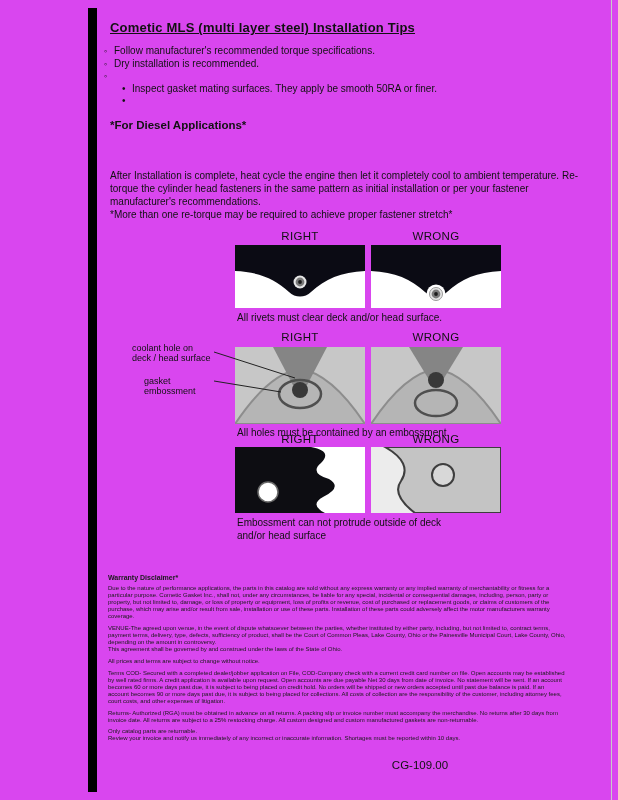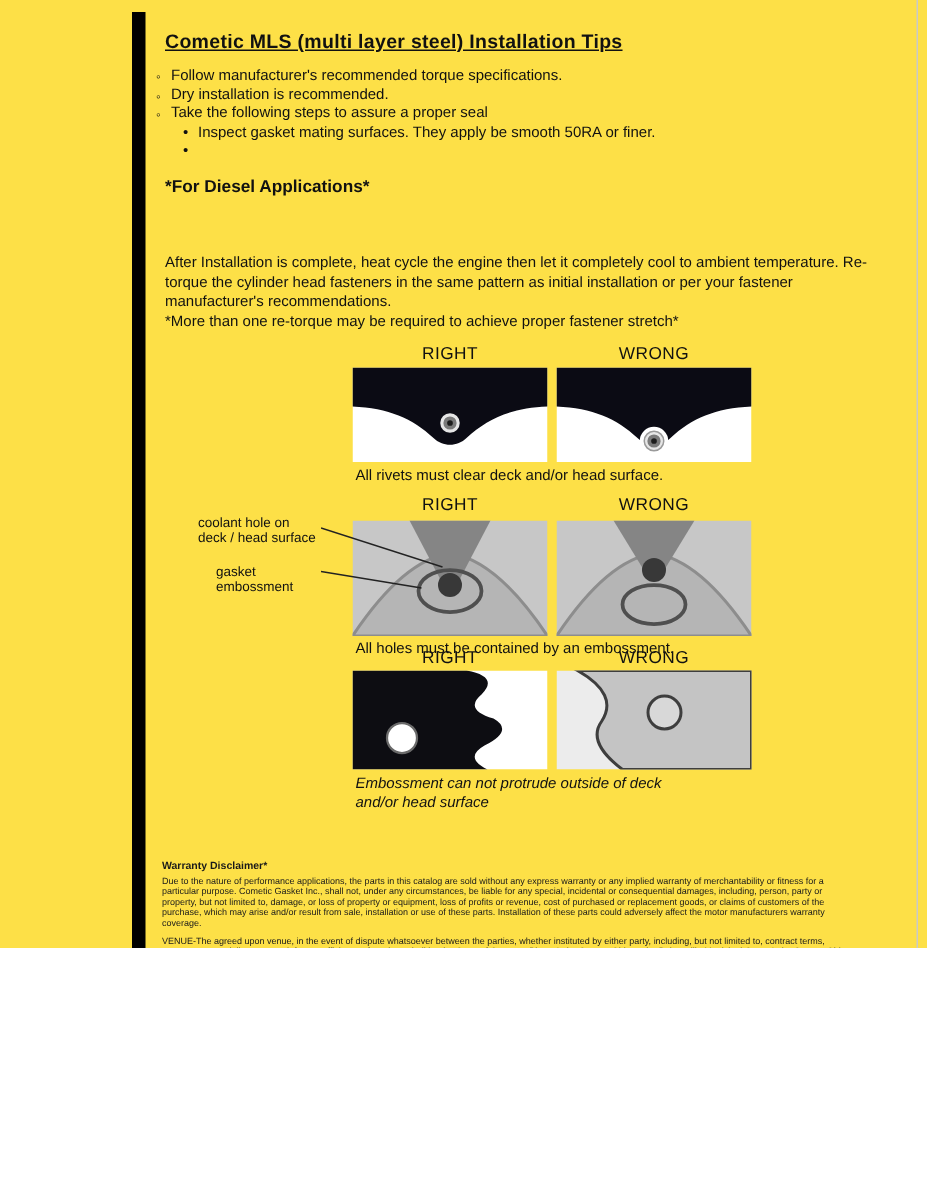--- a/index.html
+++ b/index.html
@@ -1,18 +1,18 @@
 <!DOCTYPE html>
 <html><head>
 <meta charset="utf-8">
 <style>
   *{margin:0;padding:0;box-sizing:border-box;}
   html,body{width:618px;height:800px;}
   body{font-family:"Liberation Sans","DejaVu Sans",sans-serif;color:#111;background:#fff;}
-  .page{position:relative;width:618px;height:632px;background:#fde047;overflow:hidden;}
+  .page{position:relative;width:618px;height:800px;background:#d946ef;overflow:hidden;}
   .edge-l{position:absolute;left:88px;top:8px;width:9px;height:784px;background:#000;}
   .edge-r{position:absolute;left:611px;top:0;width:1px;height:800px;background:#c9c9c9;}
   .title{position:absolute;left:110px;top:20px;font-size:13px;font-weight:bold;text-decoration:underline;letter-spacing:.2px;}
   .bullets{position:absolute;left:104px;top:45px;width:492px;font-size:10px;line-height:12.6px;}
   .b{display:flex;}
   .b .m{width:10px;flex:none;}
   .b.top .m{font-size:9px;}
   .sub{margin-left:18px;}
   .h-diesel{position:absolute;left:110px;top:119px;font-size:11.5px;font-weight:bold;}
   .p1{position:absolute;left:110px;top:137px;width:478px;font-size:10px;line-height:13.2px;}
@@ -44,21 +44,20 @@
     <div class="b top">
       <span class="m">◦</span>
       <span>Follow manufacturer's recommended torque specifications.</span>
     </div>
     <div class="b top">
       <span class="m">◦</span>
       <span>Dry installation is recommended.</span>
     </div>
     <div class="b top">
       <span class="m">◦</span>
-      <span>Take the following steps to assure a proper seal</span>
     </div>
     <div class="b sub">
       <span class="m">•</span>
       <span>Inspect gasket mating surfaces.  They apply be smooth 50RA or finer.</span>
     </div>
     <div class="b sub">
       <span class="m">•</span>
     </div>
   </div>
 
@@ -132,21 +131,21 @@
       <circle cx="33" cy="45" r="10" fill="none" stroke="#6a6a6a" stroke-width="1.5"></circle>
     </svg>
   </div>
   <div class="panel" style="left:371px;top:447px;">
     <svg width="130" height="66" viewBox="0 0 130 66">
       <rect width="130" height="66" fill="#ececec"></rect>
       <path d="M14,0 Q42,16 30,34 Q20,48 44,66 H130 V0 Z" fill="#c4c4c4" stroke="#3e3e3e" stroke-width="2"></path>
       <circle cx="72" cy="28" r="11" fill="#d8d8d8" stroke="#3e3e3e" stroke-width="2"></circle>
     </svg>
   </div>
-  <div class="cap pre" style="left:237px;top:517px;width:280px;font-style:italic;">Embossment can not protrude outside of deck
+  <div class="cap pre" style="left:237px;top:517px;width:280px;">Embossment can not protrude outside of deck
 and/or head surface</div>
 
   <div class="disc">
     <div class="dh">Warranty Disclaimer*</div>
     <p>Due to the nature of performance applications, the parts in this catalog are sold without any express warranty or any implied warranty of merchantability or fitness for a particular purpose.  Cometic Gasket Inc., shall not, under any circumstances, be liable for any special, incidental or consequential damages, including, person, party or property, but not limited to, damage, or loss of property or equipment, loss of profits or revenue, cost of purchased or replacement goods, or claims of customers of the purchase, which may arise and/or result from sale, installation or use of these parts.  Installation of these parts could adversely affect the motor manufacturers warranty coverage.</p>
     <p>VENUE-The agreed upon venue, in the event of dispute whatsoever between the parties, whether instituted by either party, including, but not limited to, contract terms, payment terms, delivery, type, defects, sufficiency of product, shall be the Court of Common Pleas, Lake County, Ohio or the Painesville Municipal Court, Lake County, Ohio, depending on the amount in controversy.
 This agreement shall be governed by and construed under the laws of the State of Ohio.</p>
     <p>All prices and terms are subject to change without notice.</p>
     <p>Terms COD- Secured with a completed dealer/jobber application on File, COD-Company check with a current credit card number on file.  Open accounts may be established by well rated firms.  A credit application is available upon request.  Open accounts are due payable Net 30 days from date of invoice.  No statement will be sent.  If an account becomes 60 or more days past due, it is subject to being placed on credit hold.  No orders will be shipped or new orders accepted until past due balance is paid.  If an account becomes 90 or more days past due, it is subject to being placed for collections.  All costs of collection are the responsibility of the customer, including attorney fees, court costs, and other expenses of litigation.</p>
     <p>Returns- Authorized (RGA) must be obtained in advance on all returns.  A packing slip or invoice number must accompany the merchandise.  No returns after 30 days from invoice date.  All returns are subject to a 25% restocking charge.  All custom designed and custom manufactured gaskets are non-returnable.</p>

